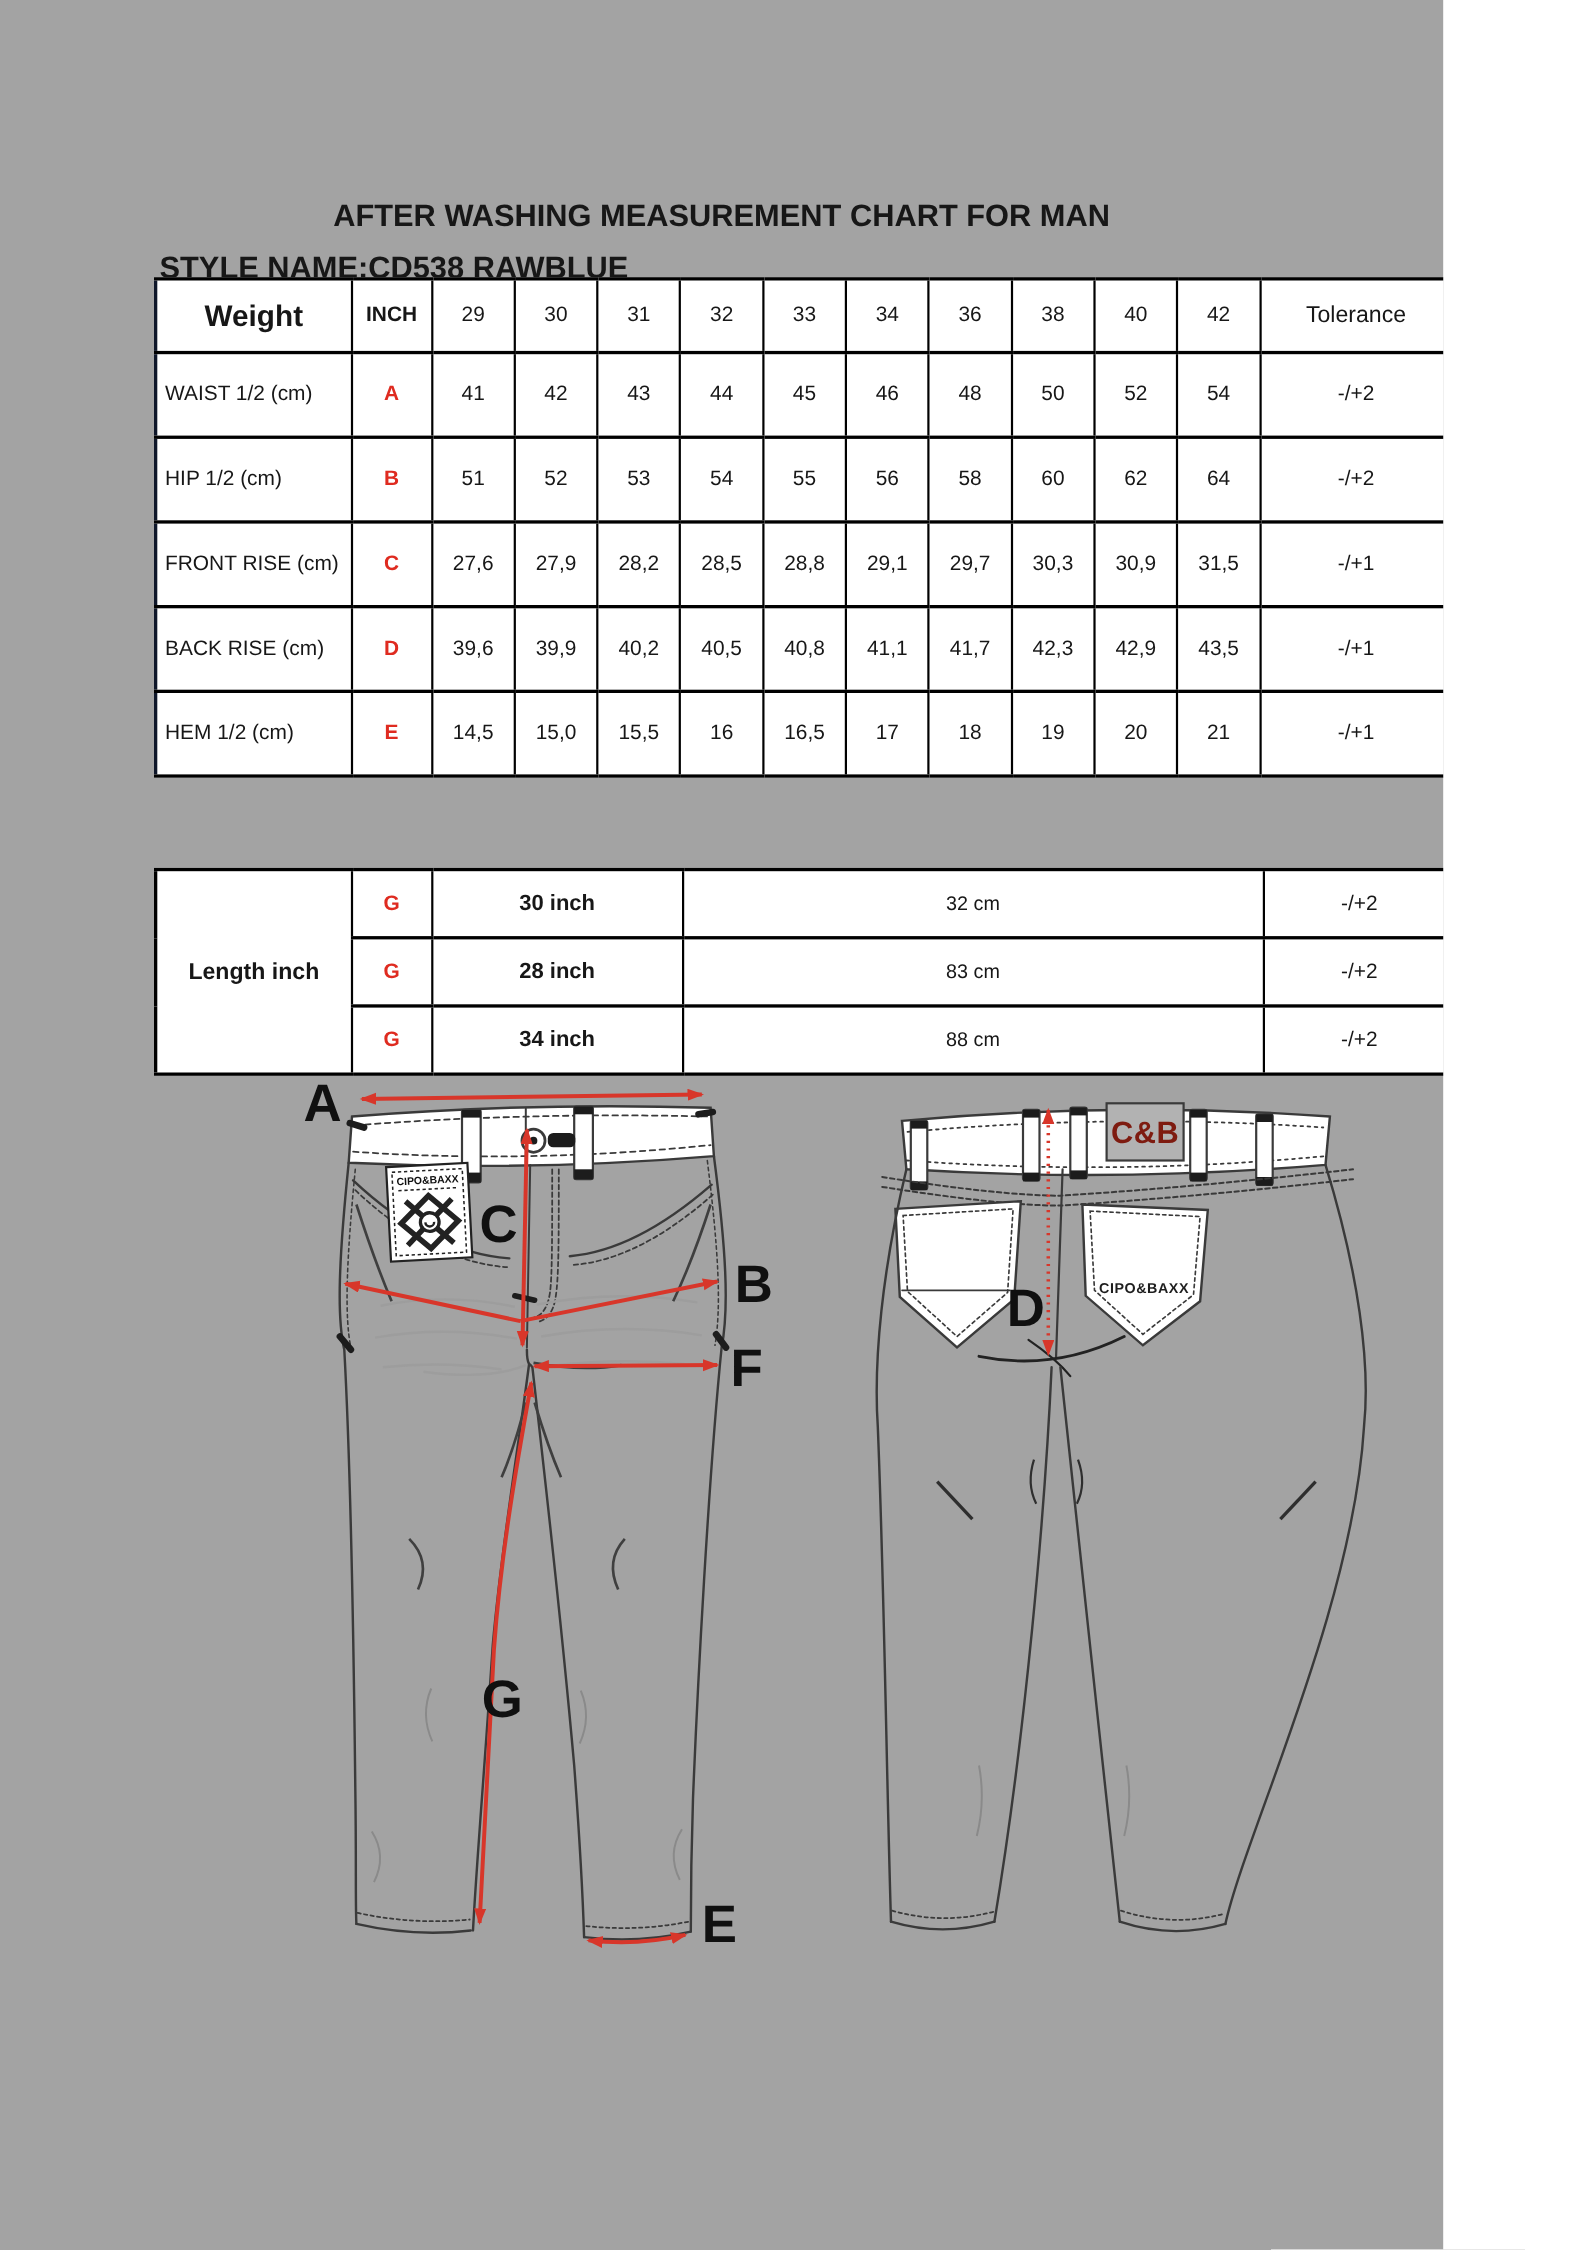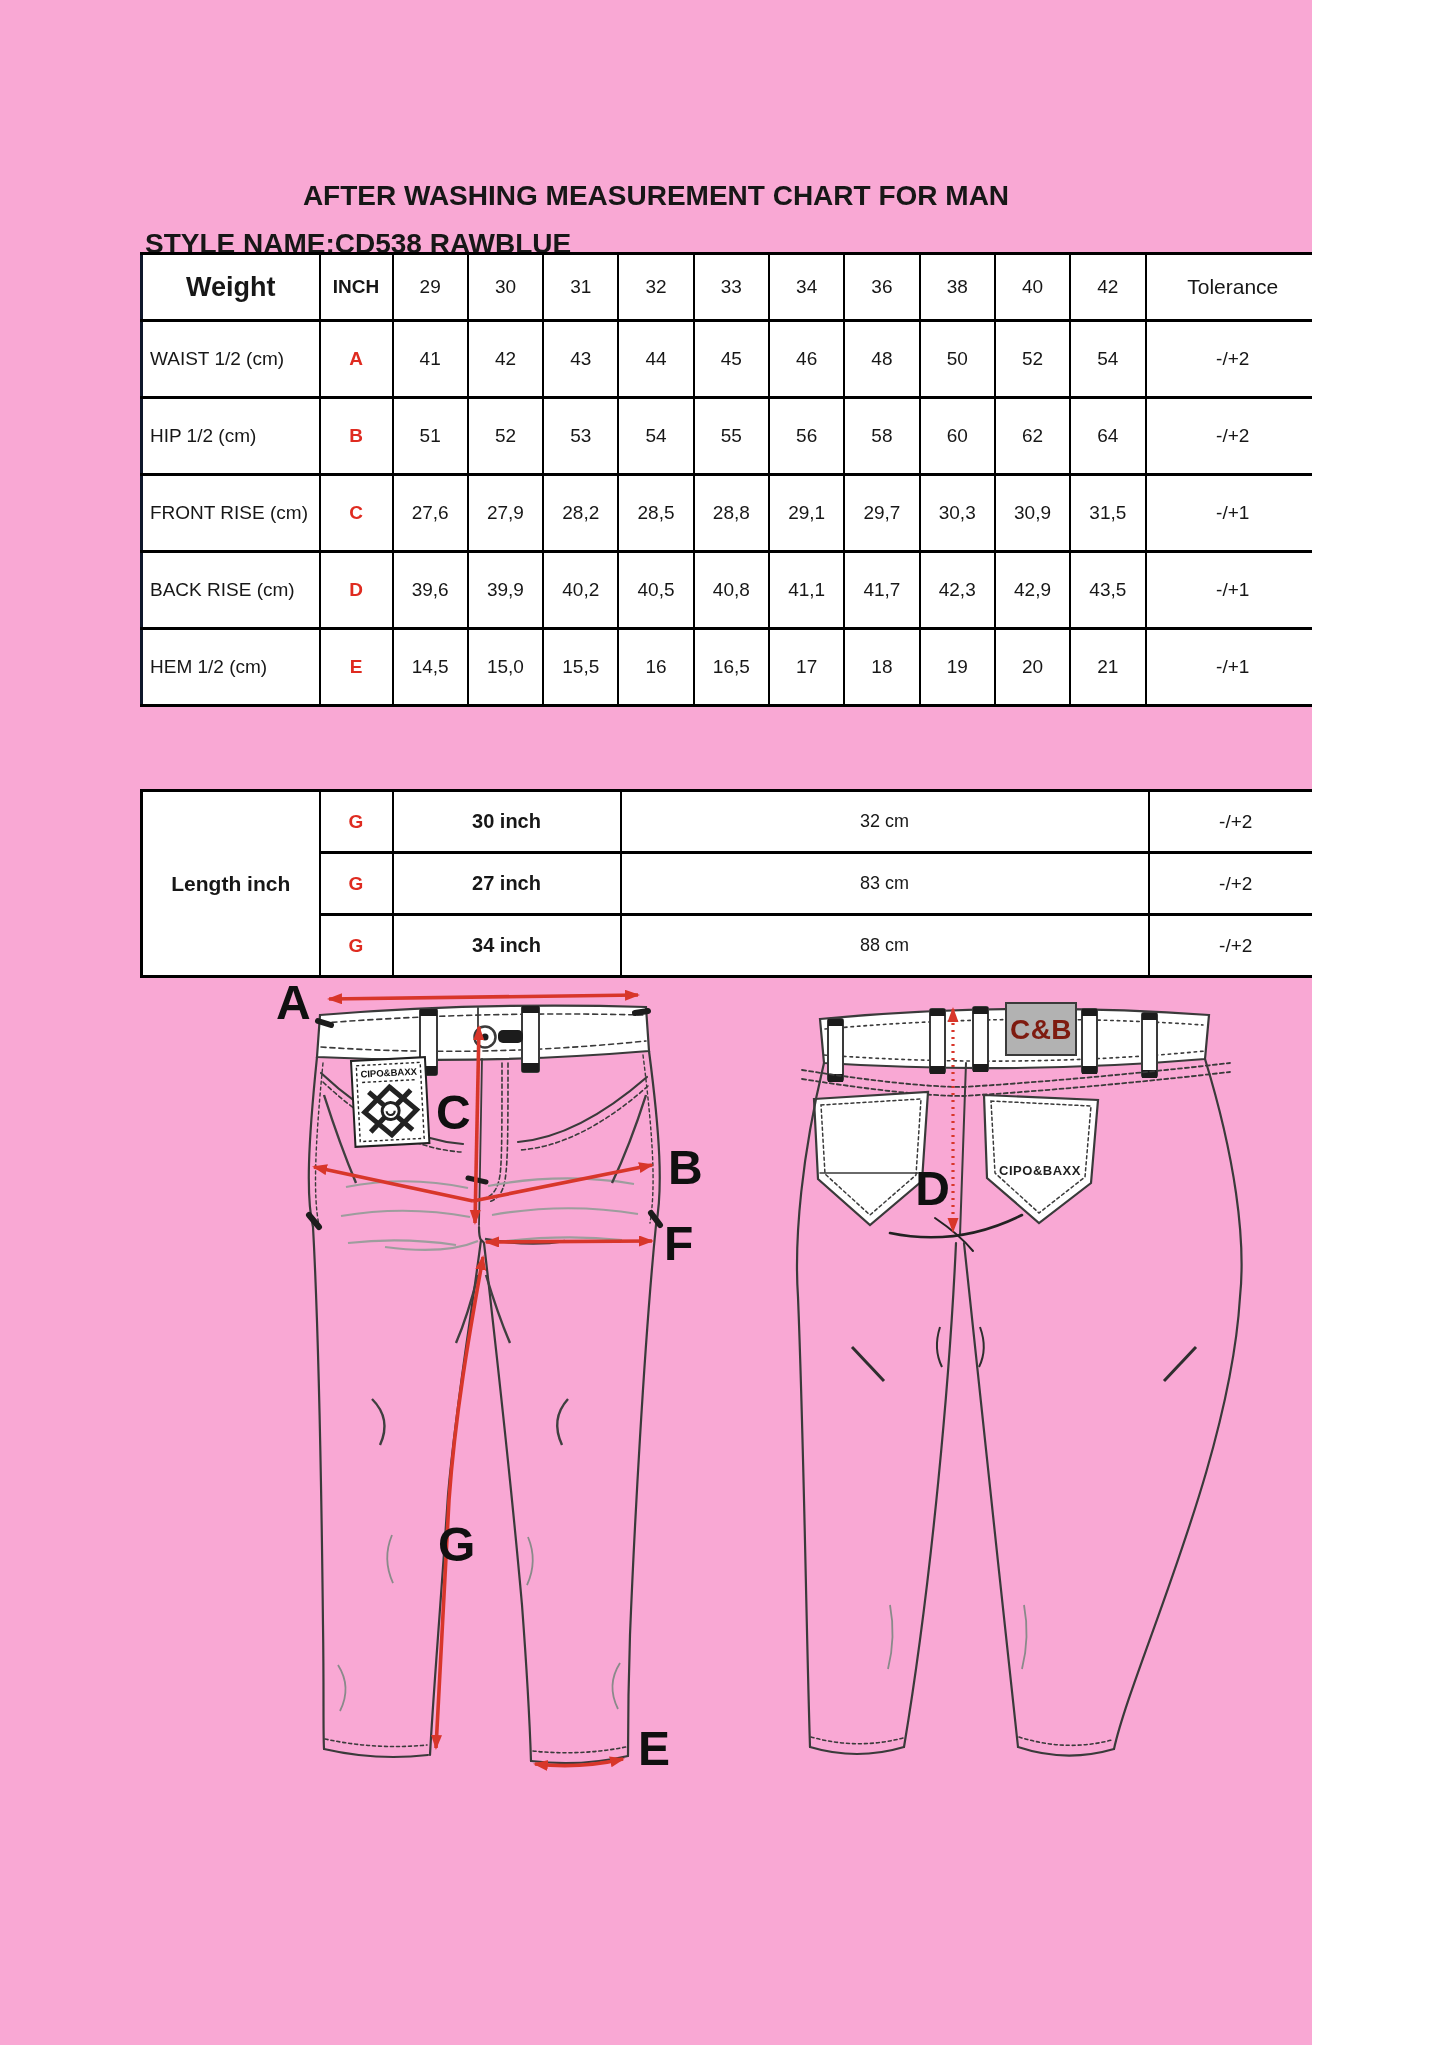--- a/index.html
+++ b/index.html
@@ -1,16 +1,16 @@
 <!DOCTYPE html>
 <html><head>
 <meta charset="utf-8">
 <style>
   html,body{margin:0;padding:0;background:#fff;}
-  .page{position:relative;width:1312px;height:2045px;background:#f9a8d4;
+  .page{position:relative;width:1312px;height:2045px;background:#a3a3a3;
         font-family:"Liberation Sans",sans-serif;color:#171717;overflow:hidden;text-decoration:underline;}
   .title{position:absolute;left:0;right:0;top:180px;text-align:center;
          font-size:28px;font-weight:700;}
   .style-name{position:absolute;left:145px;top:228px;font-size:28px;font-weight:700;}
   table{border-collapse:collapse;table-layout:fixed;position:absolute;background:#fff;}
   .size-table{left:140px;top:252px;width:1182px;border:3px solid #0f172a;}
   .size-table th,.size-table td{border:2px solid #000;border-top-width:3px;border-bottom-width:3px;
          text-align:center;vertical-align:middle;padding:0;overflow:hidden;}
   .size-table thead th{height:64px;}
   .size-table tbody td{height:74px;}
@@ -164,21 +164,21 @@
     <tbody>
       <tr>
         <td class="len-label" rowspan="3">Length inch</td>
         <td class="code">G</td>
         <td class="len-inch">30 inch</td>
         <td class="len-cm">32 cm</td>
         <td class="len-tol">-/+2</td>
       </tr>
       <tr>
         <td class="code">G</td>
-        <td class="len-inch">27 inch</td>
+        <td class="len-inch">28 inch</td>
         <td class="len-cm">83 cm</td>
         <td class="len-tol">-/+2</td>
       </tr>
       <tr>
         <td class="code">G</td>
         <td class="len-inch">34 inch</td>
         <td class="len-cm">88 cm</td>
         <td class="len-tol">-/+2</td>
       </tr>
     </tbody>

